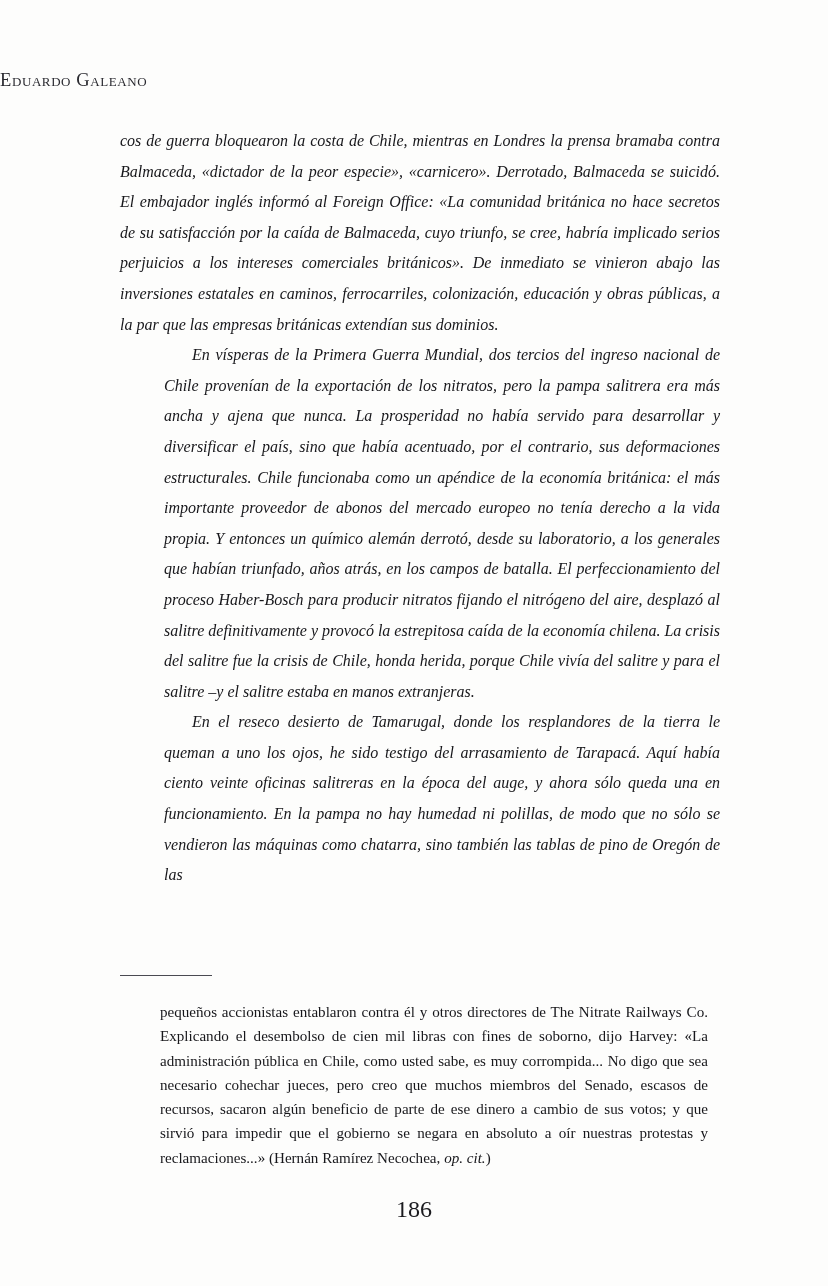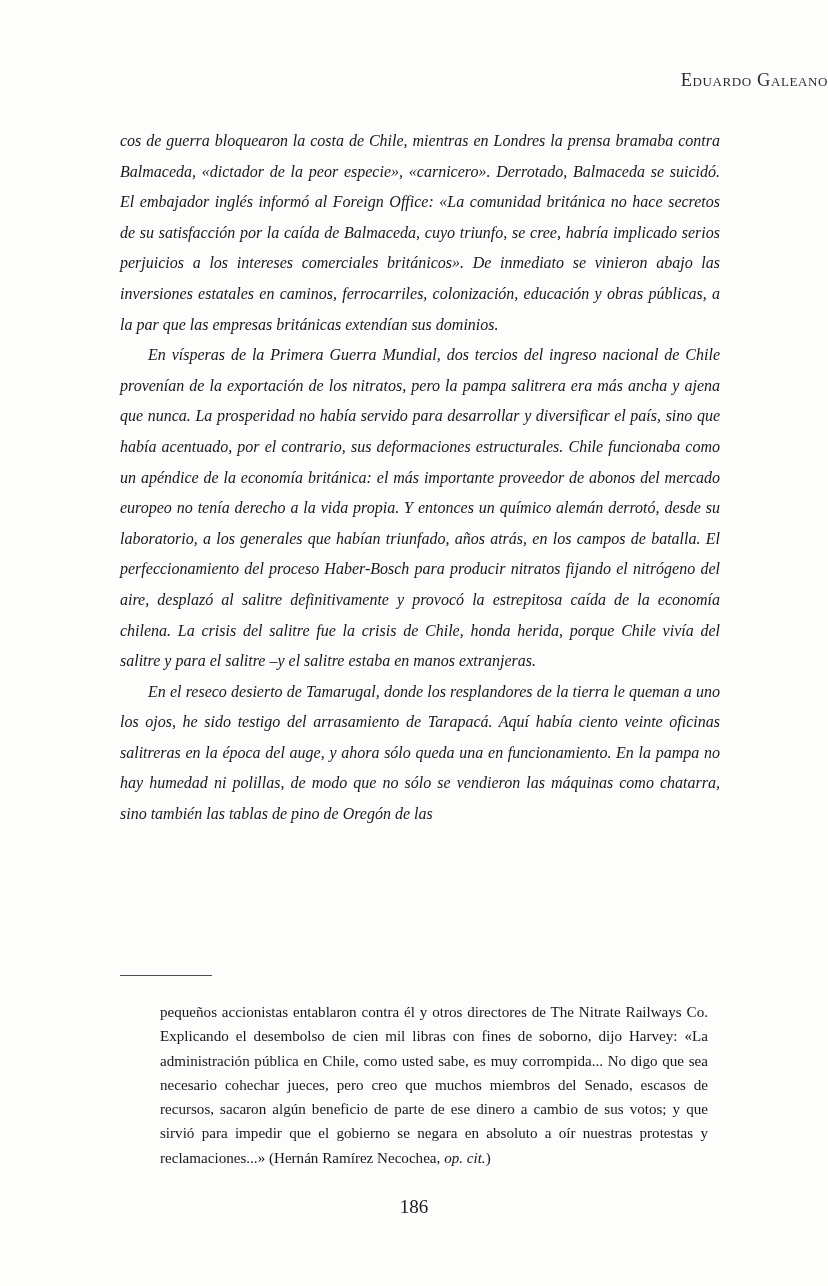--- a/index.html
+++ b/index.html
@@ -18,21 +18,21 @@
   .page {
     position: absolute;
     inset: 0;
     padding: 0;
   }
   .running-head {
     position: absolute;
     top: 70px;
     left: 0;
     width: 100%;
-    text-align: right;
+    text-align: left;
     font-variant: small-caps;
     font-size: 18.5px;
     letter-spacing: 0.6px;
     color: #2a2a30;
   }
   .body-col {
     position: absolute;
     top: 126px;
     left: 120px;
     width: 600px;
@@ -42,20 +42,21 @@
     font-size: 16px;
     line-height: 30.6px;
     text-align: justify;
     text-justify: inter-word;
     color: #17171b;
     hyphens: manual;
     font-style: italic;
   }
   .para + .para {
     text-indent: 28px;
+    margin-left: 44px;
   }
   .footnote-rule {
     position: absolute;
     top: 975px;
     left: 120px;
     width: 92px;
     height: 1px;
     background: #4a4a52;
   }
   .footnote {
@@ -74,21 +75,21 @@
   }
   .footnote .italic {
     font-style: italic;
   }
   .folio {
     position: absolute;
     top: 1196px;
     left: 0;
     width: 100%;
     text-align: center;
-    font-size: 19px;
+    font-size: 24px;
     color: #1b1b1f;
   }
 </style>
 </head>
 <body>
 
 <div class="page">
 
   <div class="running-head">Eduardo Galeano</div>
 

